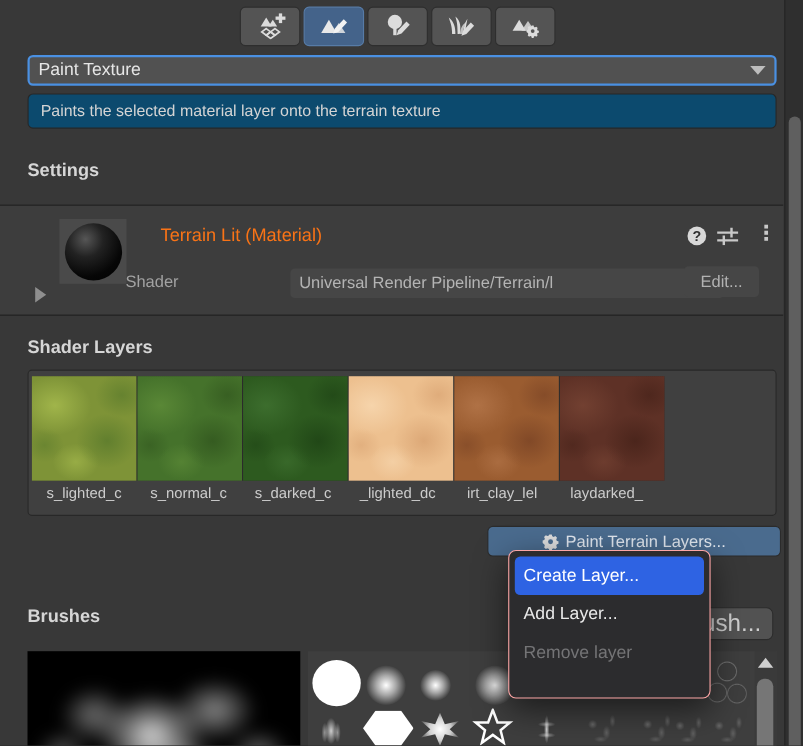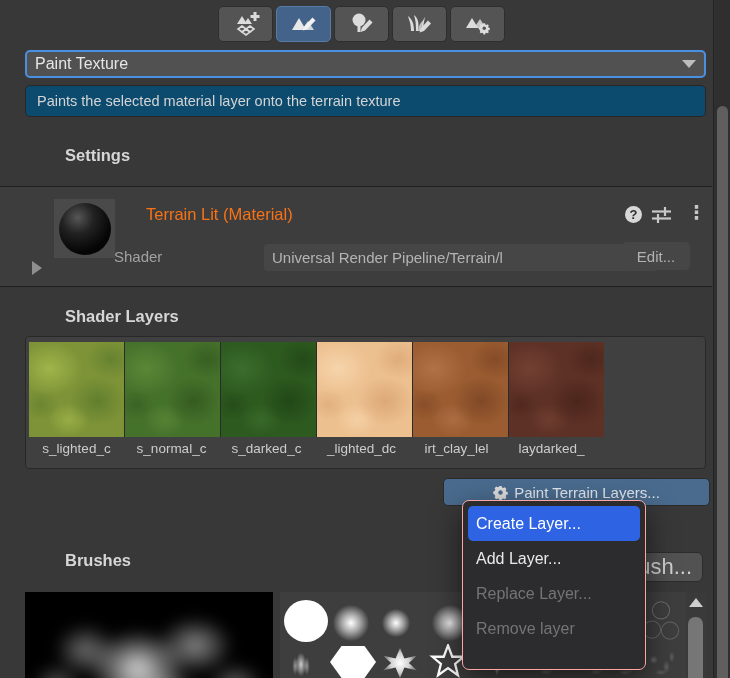--- a/index.html
+++ b/index.html
@@ -19,21 +19,21 @@
            border-radius:5px;box-sizing:border-box;display:flex;align-items:center;padding:0 8px;cursor:pointer;}
   .mode-dd .label{font-size:16px;color:#e6e6e6;flex:1;}
   .caret-down{width:0;height:0;border-left:7px solid transparent;border-right:7px solid transparent;
               border-top:8px solid #bdbdbd;}
 
   
   .help-box{left:25px;top:85px;width:681px;height:32px;background:#0c4a6e;border:1px solid #272727;
             border-radius:5px;box-sizing:border-box;display:flex;align-items:center;padding:0 11px;
             font-size:14.5px;color:#d4d4d4;}
 
-  .section-heading{font-weight:bold;font-size:16.5px;color:#d6d6d6;margin-left:40px;}
+  .section-heading{font-weight:bold;font-size:16.5px;color:#d6d6d6;}
 
   
   .material{left:0;top:186px;width:712px;height:101px;background:#3d3d3d;
             border-top:1px solid #1f1f1f;border-bottom:1px solid #1f1f1f;box-sizing:border-box;}
   .mat-foldout{left:32px;top:74px;width:0;height:0;border-top:7px solid transparent;
                border-bottom:7px solid transparent;border-left:10px solid #8f8f8f;cursor:pointer;}
   .mat-preview{left:54px;top:12px;width:61px;height:59px;background:#4a4a4a;display:flex;
                align-items:center;justify-content:center;cursor:pointer;}
   .mat-sphere{width:52px;height:52px;border-radius:50%;
               background:radial-gradient(circle at 36% 28%,#565656 0%,#222 32%,#060606 68%,#000 100%);}
@@ -291,21 +291,20 @@
   </div>
 
   <div class="abs brush-scroll">
     <div class="up-arrow"></div>
     <div class="thumb"></div>
   </div>
 
   <div class="abs ctx-menu">
     <div class="ctx-item highlighted">Create Layer...</div>
     <div class="ctx-item">Add Layer...</div>
-    <div class="ctx-item disabled">Replace Layer...</div>
     <div class="ctx-item disabled">Remove layer</div>
   </div>
 
   <div class="abs win-scroll">
     <div class="thumb"></div>
   </div>
 
 </div>
 
 </body></html>

